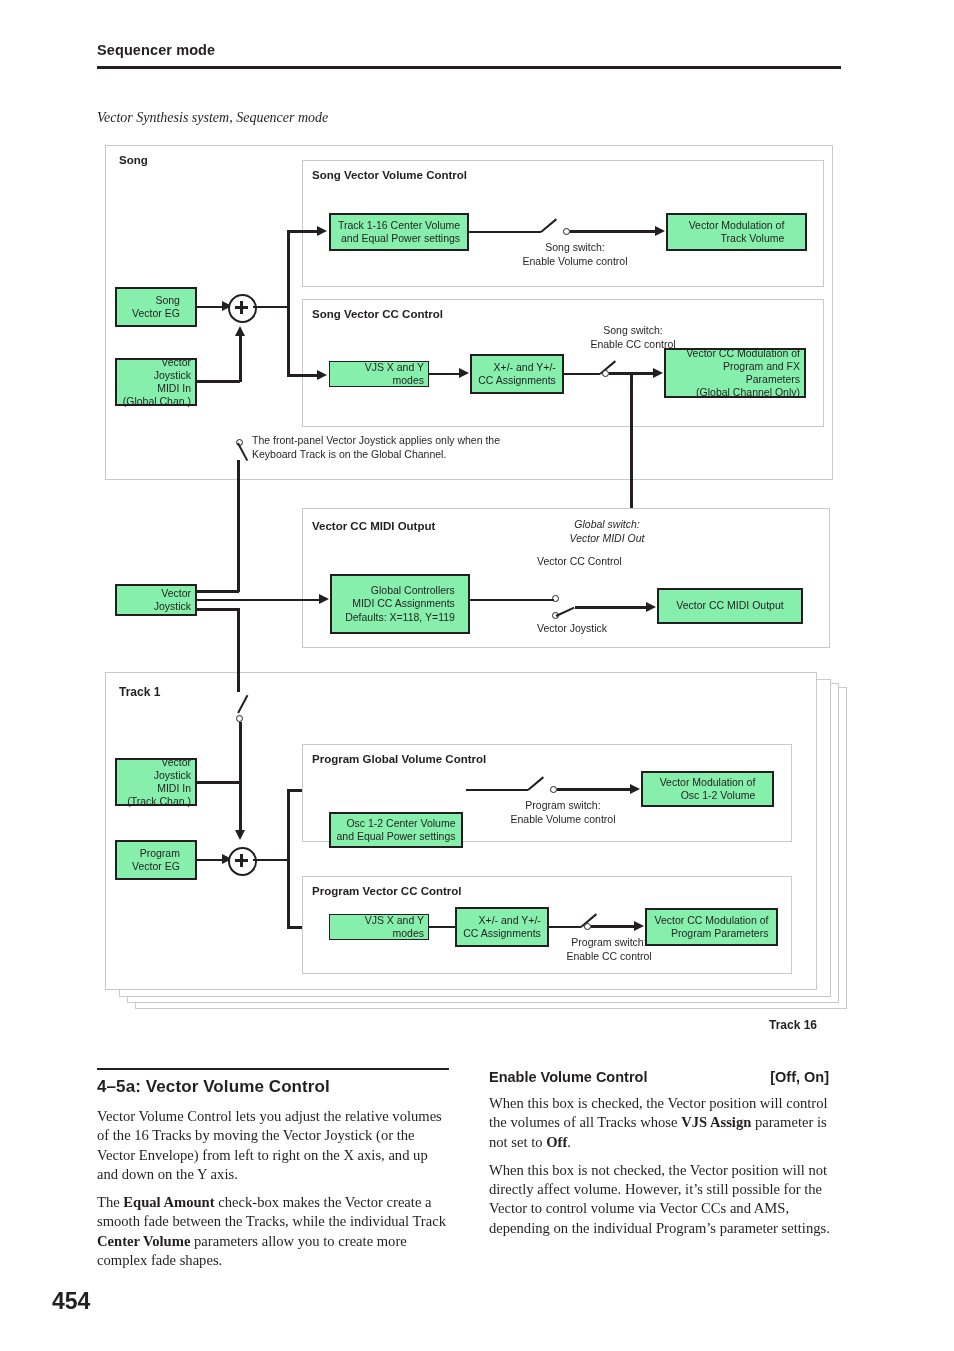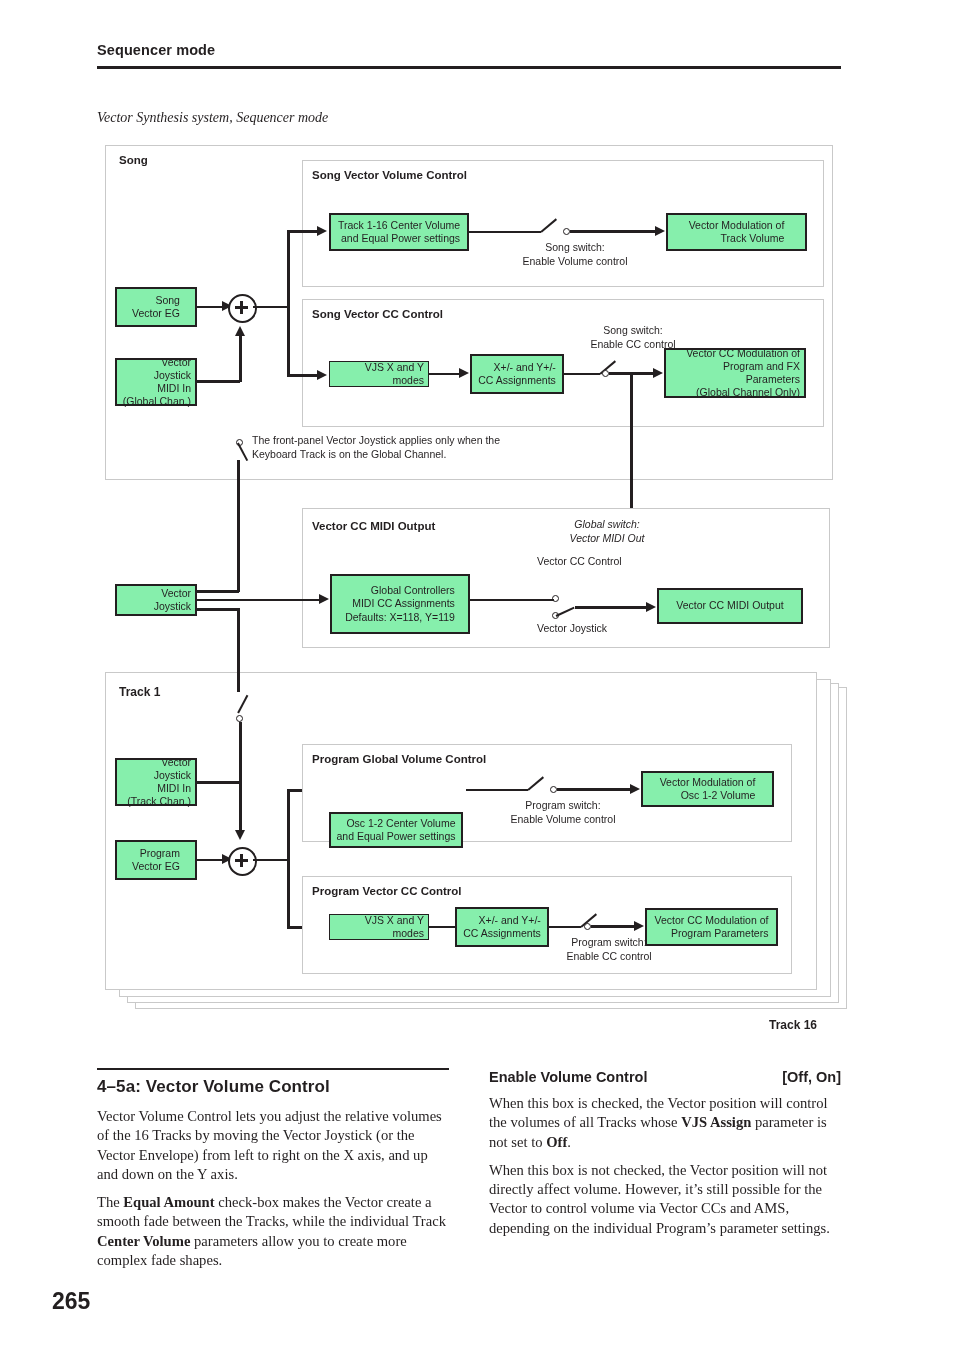--- a/index.html
+++ b/index.html
@@ -51,21 +51,21 @@
   .sum:before{left:5px;top:10.4px;width:13px;height:2.2px;}
   .sum:after{top:5px;left:10.4px;height:13px;width:2.2px;}
 
   
   .stack{position:absolute;border:1.5px solid #c9c9c9;background:#fff;box-sizing:border-box;}
 
   
   .coltitle-rule{position:absolute;height:2.2px;background:#231f20;}
   .h2{position:absolute;font-size:17px;font-weight:bold;color:#231f20;letter-spacing:.1px;}
   .paramrow{position:absolute;font-size:14.5px;font-weight:bold;color:#231f20;}
-  .paramrow .rng{position:absolute;right:0;top:0;white-space:nowrap;text-align:right;}
+  .paramrow .rng{position:absolute;right:12px;top:0;white-space:nowrap;text-align:right;}
   .body{position:absolute;font-family:"Liberation Serif",serif;font-size:14.6px;line-height:1.32;color:#231f20;}
   .body p{margin:0 0 9px 0;}
   .body b{font-weight:bold;}
 
   .pageno{position:absolute;left:52px;top:1288px;font-size:23px;font-weight:bold;color:#231f20;}
 </style>
 </head>
 <body>
 
 <div class="page">
@@ -250,15 +250,15 @@
 
   <div class="paramrow" style="left:489px;top:1069px;width:352px;">
     <span>Enable Volume Control</span>
     <span class="rng">[Off, On]</span>
   </div>
   <div class="body" style="left:489px;top:1094px;width:352px;">
     <p>When this box is checked, the Vector position will control the volumes of all Tracks whose <b>VJS Assign</b> parameter is not set to <b>Off</b>.</p>
     <p>When this box is not checked, the Vector position will not directly affect volume. However, it’s still possible for the Vector to control volume via Vector CCs and AMS, depending on the individual Program’s parameter settings.</p>
   </div>
 
-  <div class="pageno">265</div>
+  <div class="pageno">454</div>
 
 </div>
 
 </body></html>

